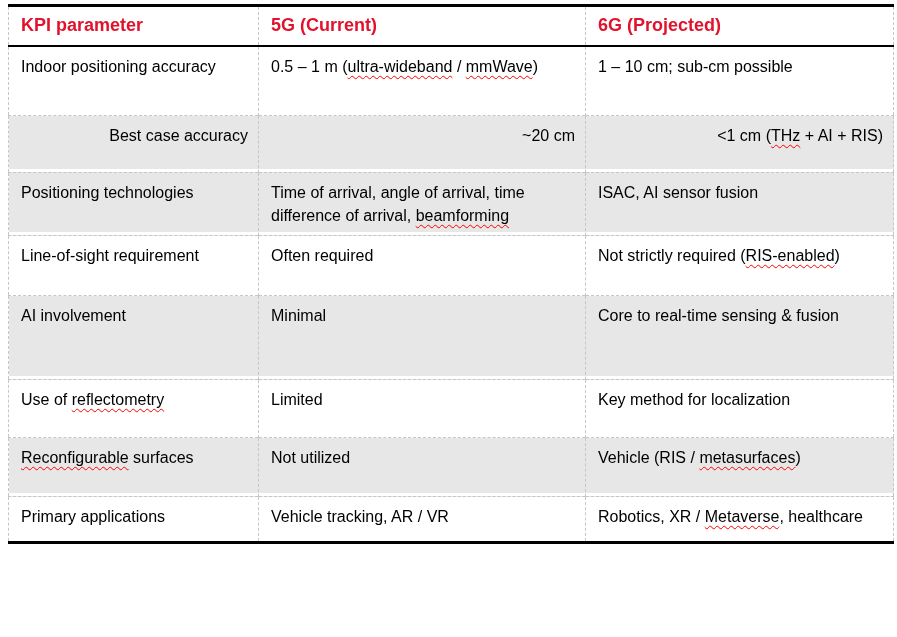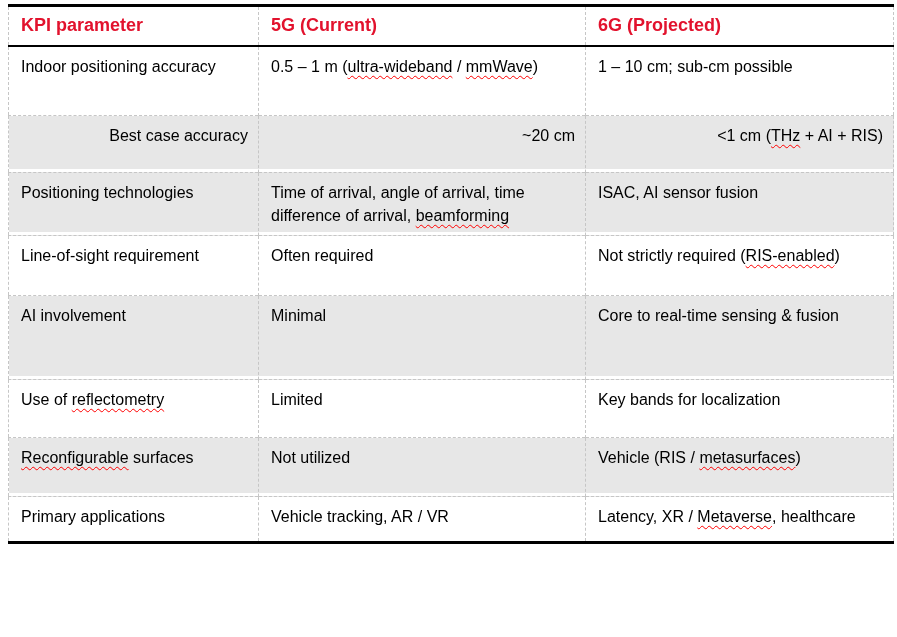--- a/index.html
+++ b/index.html
@@ -123,27 +123,27 @@
           <td><span>Not strictly required (</span><span class="squiggle">RIS-enabled</span><span>)</span></td>
         </tr>
         <tr class="shaded">
           <td><span>AI involvement</span></td>
           <td><span>Minimal</span></td>
           <td><span>Core to real-time sensing &amp; fusion</span></td>
         </tr>
         <tr>
           <td><span>Use of </span><span class="squiggle">reflectometry</span></td>
           <td><span>Limited</span></td>
-          <td><span>Key bands for localization</span></td>
+          <td><span>Key method for localization</span></td>
         </tr>
         <tr class="shaded">
           <td><span class="squiggle">Reconfigurable</span><span> surfaces</span></td>
           <td><span>Not utilized</span></td>
           <td><span>Vehicle (RIS / </span><span class="squiggle">metasurfaces</span><span>)</span></td>
         </tr>
         <tr>
           <td><span>Primary applications</span></td>
           <td><span>Vehicle tracking, AR / VR</span></td>
-          <td><span>Latency, XR / </span><span class="squiggle">Metaverse</span><span>, healthcare</span></td>
+          <td><span>Robotics, XR / </span><span class="squiggle">Metaverse</span><span>, healthcare</span></td>
         </tr>
       </tbody>
   </table>
 </div>
 
 </body></html>

